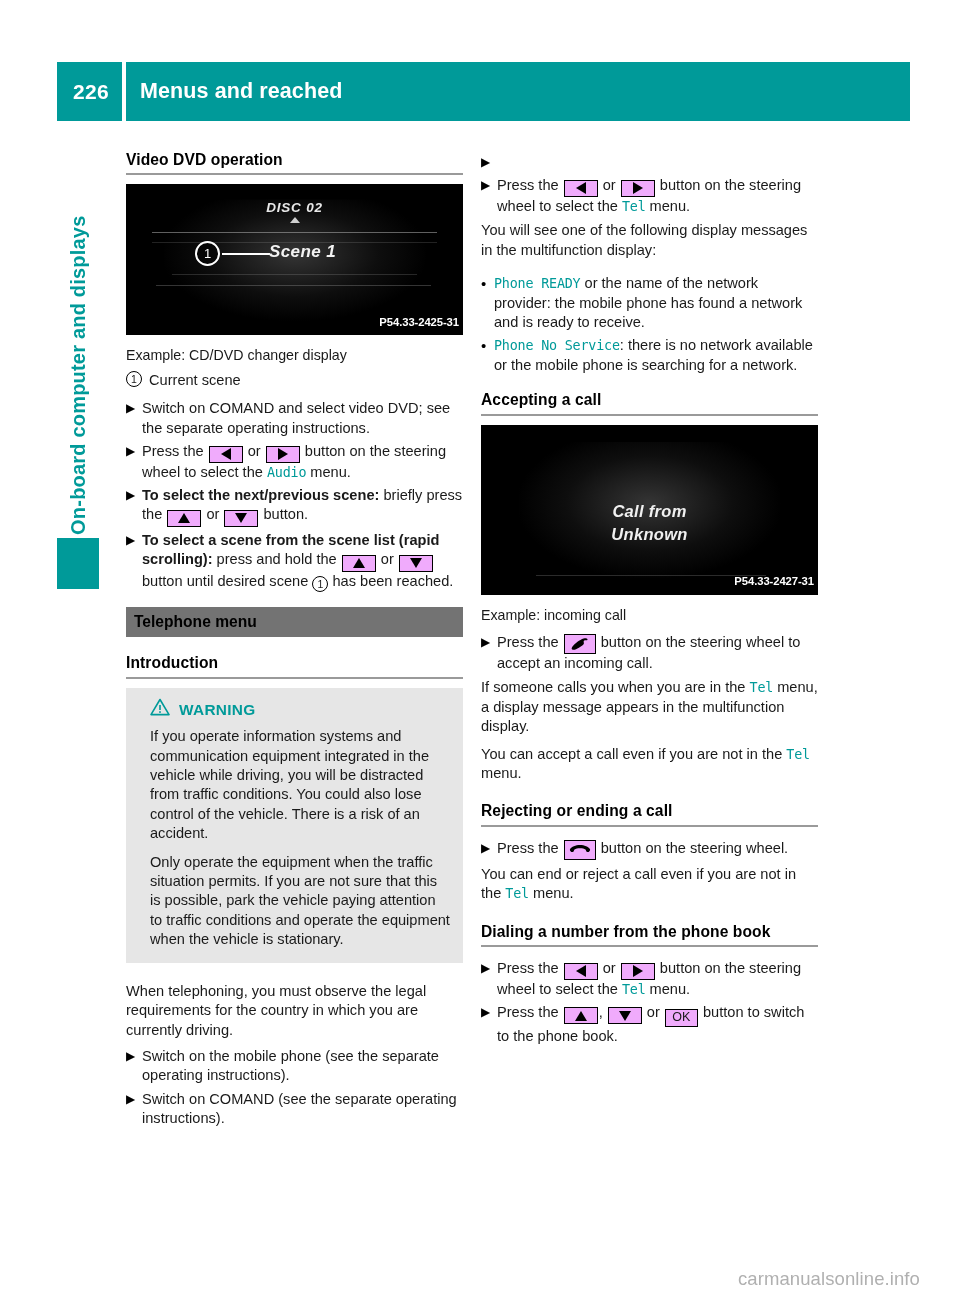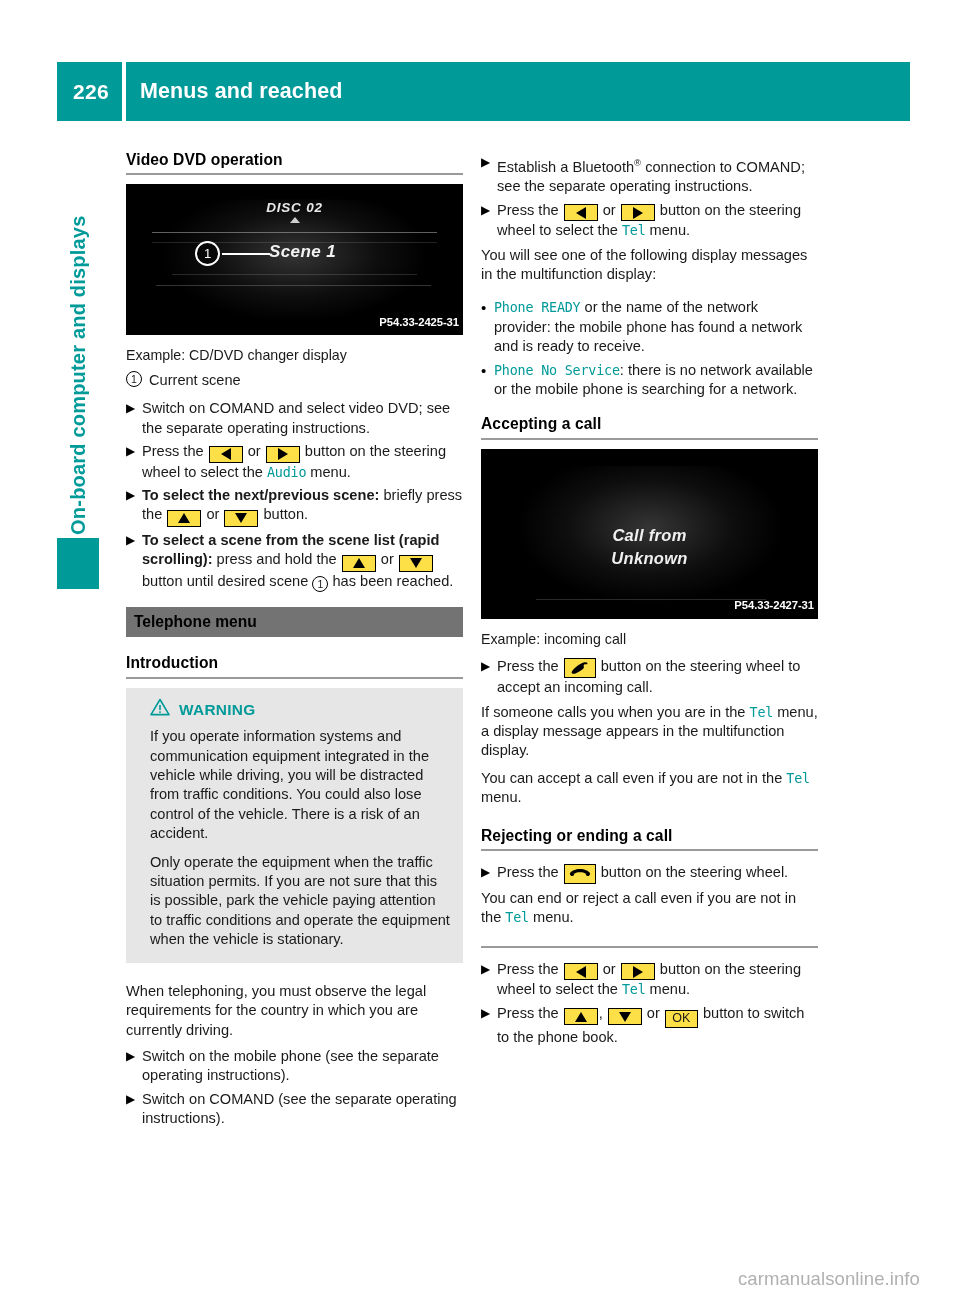--- a/index.html
+++ b/index.html
@@ -283,21 +283,21 @@
     font-size: 13.4px;
     letter-spacing: -0.2px;
   }
 
   
   .btn {
     display: inline-flex;
     align-items: center;
     justify-content: center;
     border: 1.6px solid #000;
-    background: #fde047;
+    background: #f0abfc;
     vertical-align: -4px;
     margin: 0 1px;
   }
   .btn.wide { width: 34px; height: 17px; }
   .btn.ok   { width: 33px; height: 18px; font-size: 12.5px; font-weight: normal; letter-spacing: 0.2px; }
   .btn.ph   { width: 32px; height: 20px; }
 
   .tri {
     width: 0; height: 0;
   }
@@ -458,21 +458,20 @@
           <span class="body">Switch on COMAND (see the separate operating instructions).</span>
         </div>
       </div>
   </div>
 
   <div class="col col-right">
 
     <div>
         <div class="step">
           <span class="marker">▶</span>
-          <span class="body">Establish a Bluetooth<sup class="reg">®</sup> connection to COMAND; see the separate operating instructions.</span>
         </div>
         <div class="step">
           <span class="marker">▶</span>
           <span class="body">Press the <span class="btn wide">
               <span class="tri tri-left"></span>
             </span> or <span class="btn wide">
               <span class="tri tri-right"></span>
             </span> button on the steering wheel to select the <span class="mono">Tel</span> menu.</span>
         </div>
       </div>
@@ -540,20 +539,21 @@
             </span> button on the steering wheel.</span>
         </div>
       </div>
 
     <div>
         <p class="para">You can end or reject a call even if you are not in the <span class="mono">Tel</span> menu.</p>
       </div>
 
     <div class="gap-md"></div>
 
+    <h2 class="sec">Dialing a number from the phone book</h2>
     <div class="rule"></div>
 
     <div>
         <div class="step">
           <span class="marker">▶</span>
           <span class="body">Press the <span class="btn wide">
               <span class="tri tri-left"></span>
             </span> or <span class="btn wide">
               <span class="tri tri-right"></span>
             </span> button on the steering wheel to select the <span class="mono">Tel</span> menu.</span>

